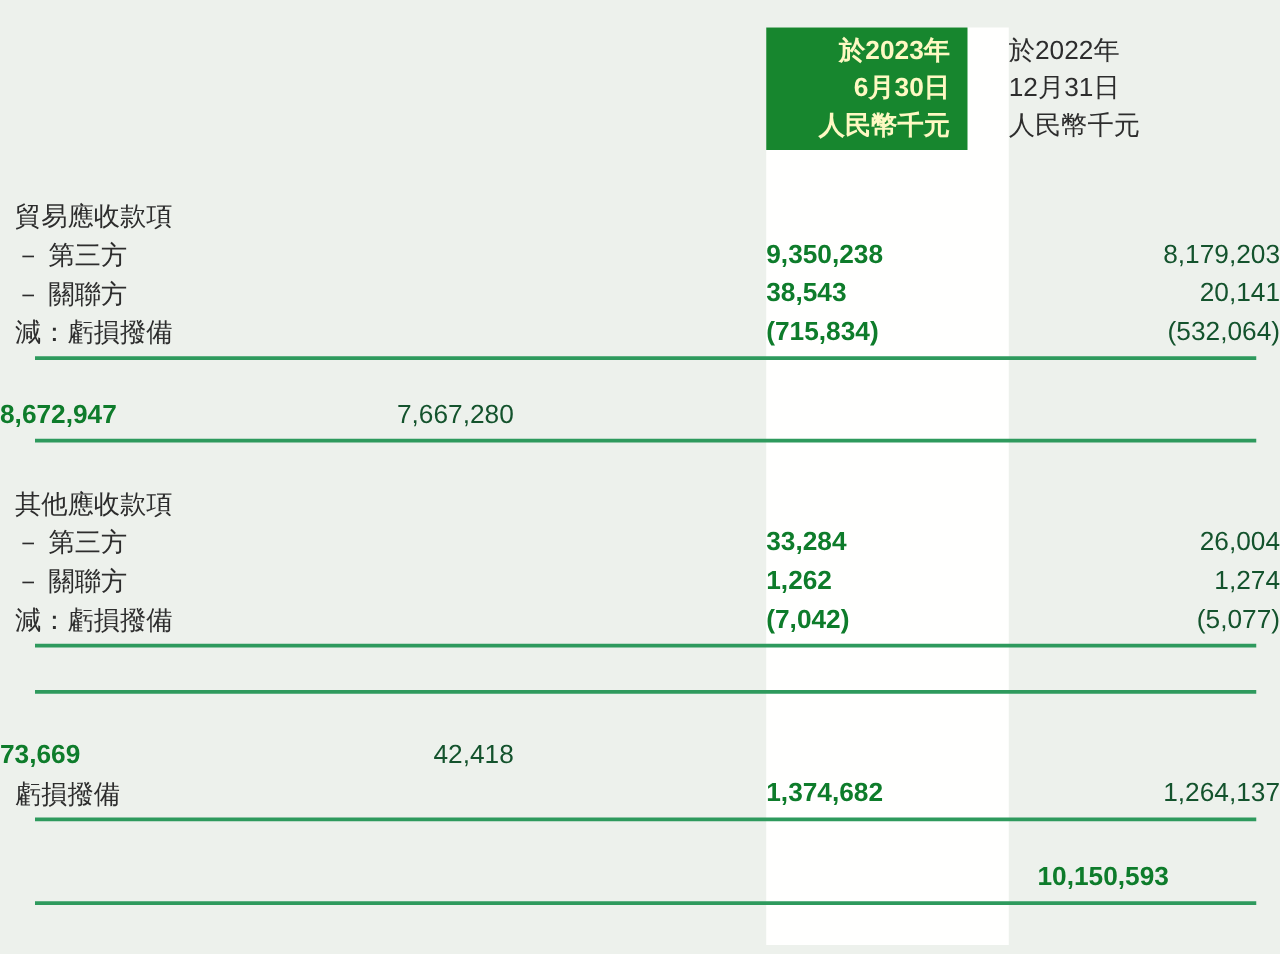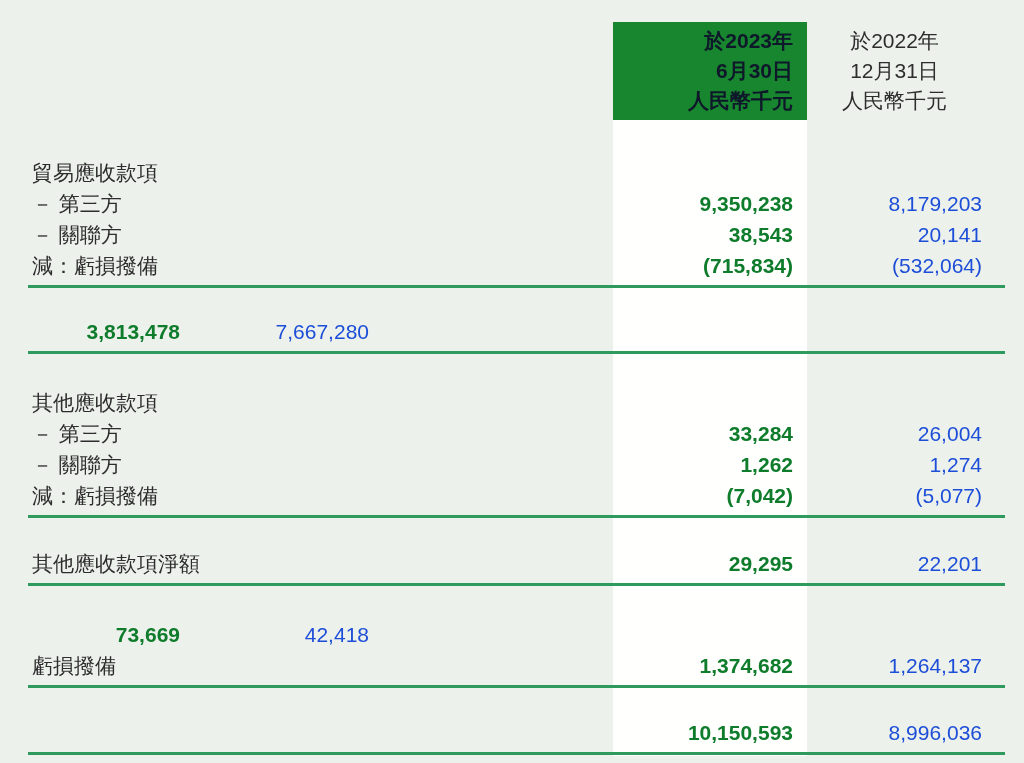--- a/index.html
+++ b/index.html
@@ -13,50 +13,50 @@
   }
   
   .stripe {
     position:absolute; left:613px; top:22px;
     width:194px; height:734px;
     background:#fffffe;
   }
   
   .green-box {
     position:absolute; left:613px; top:22px;
-    width:194px; height:98px;
+    width:161px; height:98px;
     background:#17862e;
-    color:#0f172a;
+    color:#fef9c3;
     box-sizing:border-box;
     padding:4px 14px 0 0;
     text-align:right;
     font-size:21px; font-weight:700; line-height:30px;
   }
   .head-2022 {
     position:absolute; left:807px; top:22px;
     width:217px; height:98px;
     box-sizing:border-box;
     padding:4px 42px 0 0;
-    text-align:center;
+    text-align:left;
     font-size:21px; line-height:30px;
     color:#2d2d2d;
   }
   
   .content { position:absolute; top:157px; left:0; right:0; }
   .row { display:flex; align-items:center; height:31px; font-size:21px; }
-  .row .label { flex:1; padding-left:32px; white-space:nowrap; }
+  .row .label { flex:1; padding-left:12px; white-space:nowrap; }
   .row .va {
     width:194px; box-sizing:border-box;
-    text-align:right; padding-right:14px;
+    padding-right:14px;
     font-weight:700; color:#0e7c2b;
   }
   .row .vb {
     width:217px; box-sizing:border-box;
-    text-align:right; padding-right:42px;
-    color:#1d4ed8;
+    text-align:right; 
+    color:#14532d;
   }
   .rule {
     border:none; height:0;
     border-top:3px solid #2e9a5d;
     margin:4px 19px 0 28px;
   }
   .gap28 { height:28px; }
   .gap30 { height:30px; }
   .gap33 { height:33px; }
   .gap29 { height:29px; }
@@ -97,21 +97,21 @@
   </div>
   <div class="row">
     <div class="label">減：虧損撥備</div>
     <div class="va">(715,834)</div>
     <div class="vb">(532,064)</div>
   </div>
   <div class="rule"></div>
 
   <div class="gap28"></div>
   <div class="row">
-    <div class="va">3,813,478</div>
+    <div class="va">8,672,947</div>
     <div class="vb">7,667,280</div>
   </div>
   <div class="rule"></div>
 
   <div class="gap33"></div>
   <div class="row">
     <div class="label">其他應收款項</div>
     <div class="va"></div>
     <div class="vb"></div>
   </div>
@@ -126,40 +126,34 @@
     <div class="vb">1,274</div>
   </div>
   <div class="row">
     <div class="label">減：虧損撥備</div>
     <div class="va">(7,042)</div>
     <div class="vb">(5,077)</div>
   </div>
   <div class="rule"></div>
 
   <div class="gap30"></div>
-  <div class="row">
-    <div class="label">其他應收款項淨額</div>
-    <div class="va">29,295</div>
-    <div class="vb">22,201</div>
-  </div>
   <div class="rule"></div>
 
   <div class="gap33"></div>
   <div class="row">
     <div class="va">73,669</div>
     <div class="vb">42,418</div>
   </div>
   <div class="row">
     <div class="label">虧損撥備</div>
     <div class="va">1,374,682</div>
     <div class="vb">1,264,137</div>
   </div>
   <div class="rule"></div>
 
   <div class="gap29"></div>
   <div class="row">
     <div class="label"></div>
     <div class="va">10,150,593</div>
-    <div class="vb">8,996,036</div>
   </div>
   <div class="rule"></div>
 
 </div>
 
 </body></html>

